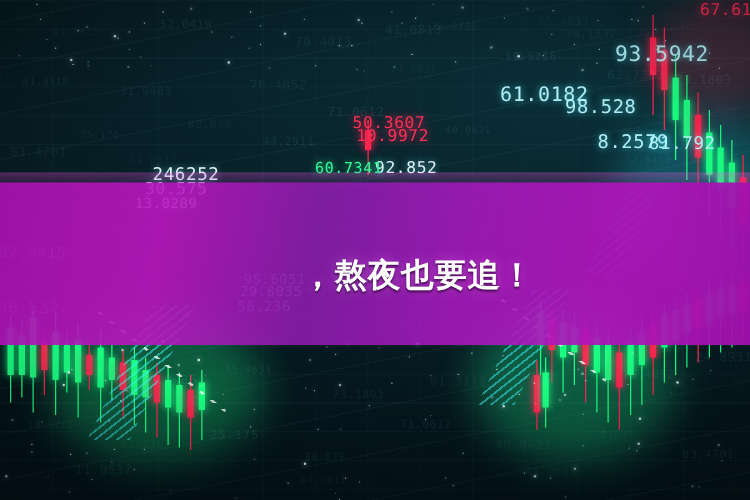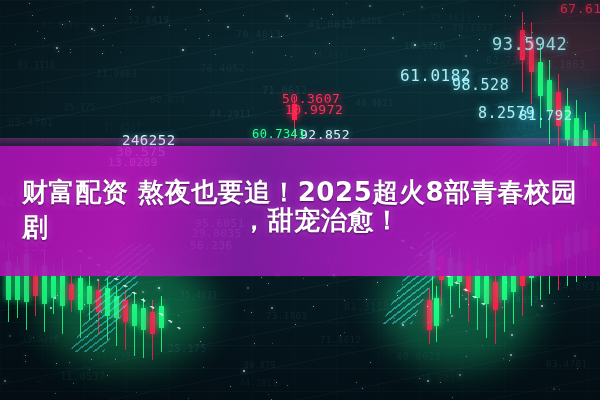--- a/index.html
+++ b/index.html
@@ -500,17 +500,16 @@
   <div class="hatch" style="left:486px;top:150px;width:26px;height:70px;transform:skewX(-26deg);opacity:.4;"></div>
   <div class="dotline" style="left:78px;top:248px;width:130px;transform:rotate(38deg);"></div>
   <div class="dotline" style="left:398px;top:236px;width:110px;transform:rotate(38deg);"></div>
 
   <div class="vignette"></div>
 
   <div class="band-glow" style="top:138px;height:22px;"></div>
   <div class="band" id="band" style="top:146px;height:130px;"></div>
 
   <div class="headline">
-    <div class="hl" id="hl1">财富配资 熬夜也要追！2025超火8部青春校园剧</div>
-    <div class="hl" id="hl2">，甜宠治愈！</div>
+    <div class="hl" id="hl2">，熬夜也要追！</div>
   </div>
 
 </div>
 
 </body></html>

